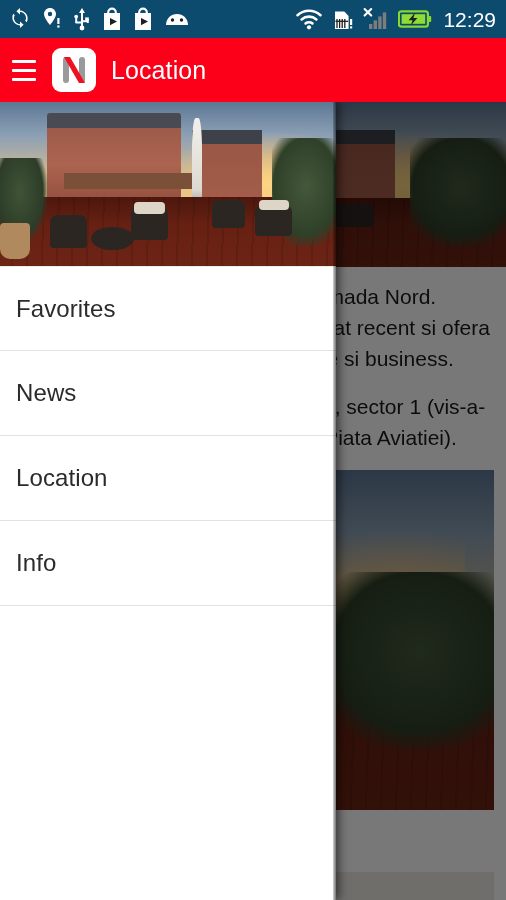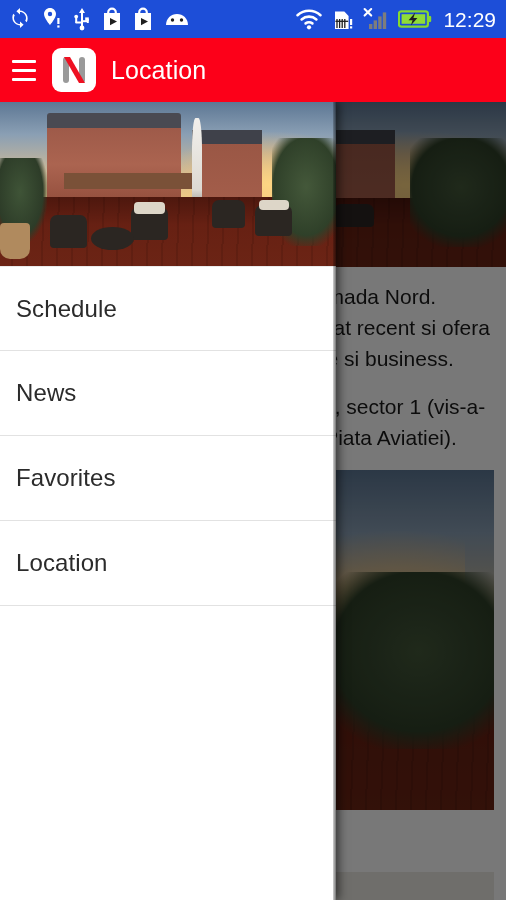--- a/index.html
+++ b/index.html
@@ -18,21 +18,21 @@
     overflow: hidden;
     background: #fff;
   }
 
   
   .status-bar {
     position: absolute;
     left: 0; top: 0;
     width: 506px;
     height: 38px;
-    background: #1d4ed8;
+    background: #0c4a6e;
     display: flex;
     align-items: center;
     z-index: 60;
   }
   .status-left {
     display: flex;
     align-items: center;
     padding-left: 8px;
     gap: 9px;
   }
@@ -342,30 +342,30 @@
       <div class="chair" style="left:63%;top:60%;width:10%;height:17%"></div>
       <div class="chair" style="left:15%;top:69%;width:11%;height:20%"></div>
       <div class="chair" style="left:76%;top:63%;width:11%;height:19%"></div>
       <div class="cushion" style="left:77%;top:60%;width:9%;height:6%"></div>
       <div class="chair" style="left:27%;top:76%;width:13%;height:14%;border-radius:50%"></div>
       <div class="pot" style="left:0%;top:74%;width:9%;height:22%"></div>
     </div>
 
     <div class="drawer-list">
       <div class="drawer-item">
-        <span class="drawer-item-label">Schedule</span>
+        <span class="drawer-item-label">Favorites</span>
       </div>
       <div class="drawer-item">
         <span class="drawer-item-label">News</span>
       </div>
       <div class="drawer-item">
-        <span class="drawer-item-label">Favorites</span>
+        <span class="drawer-item-label">Location</span>
       </div>
       <div class="drawer-item">
-        <span class="drawer-item-label">Location</span>
+        <span class="drawer-item-label">Info</span>
       </div>
     </div>
 
     <div class="drawer-filler"></div>
     <div class="drawer-edge"></div>
   </div>
 
   <div class="appbar">
     <div class="hamburger">
       <i></i>

